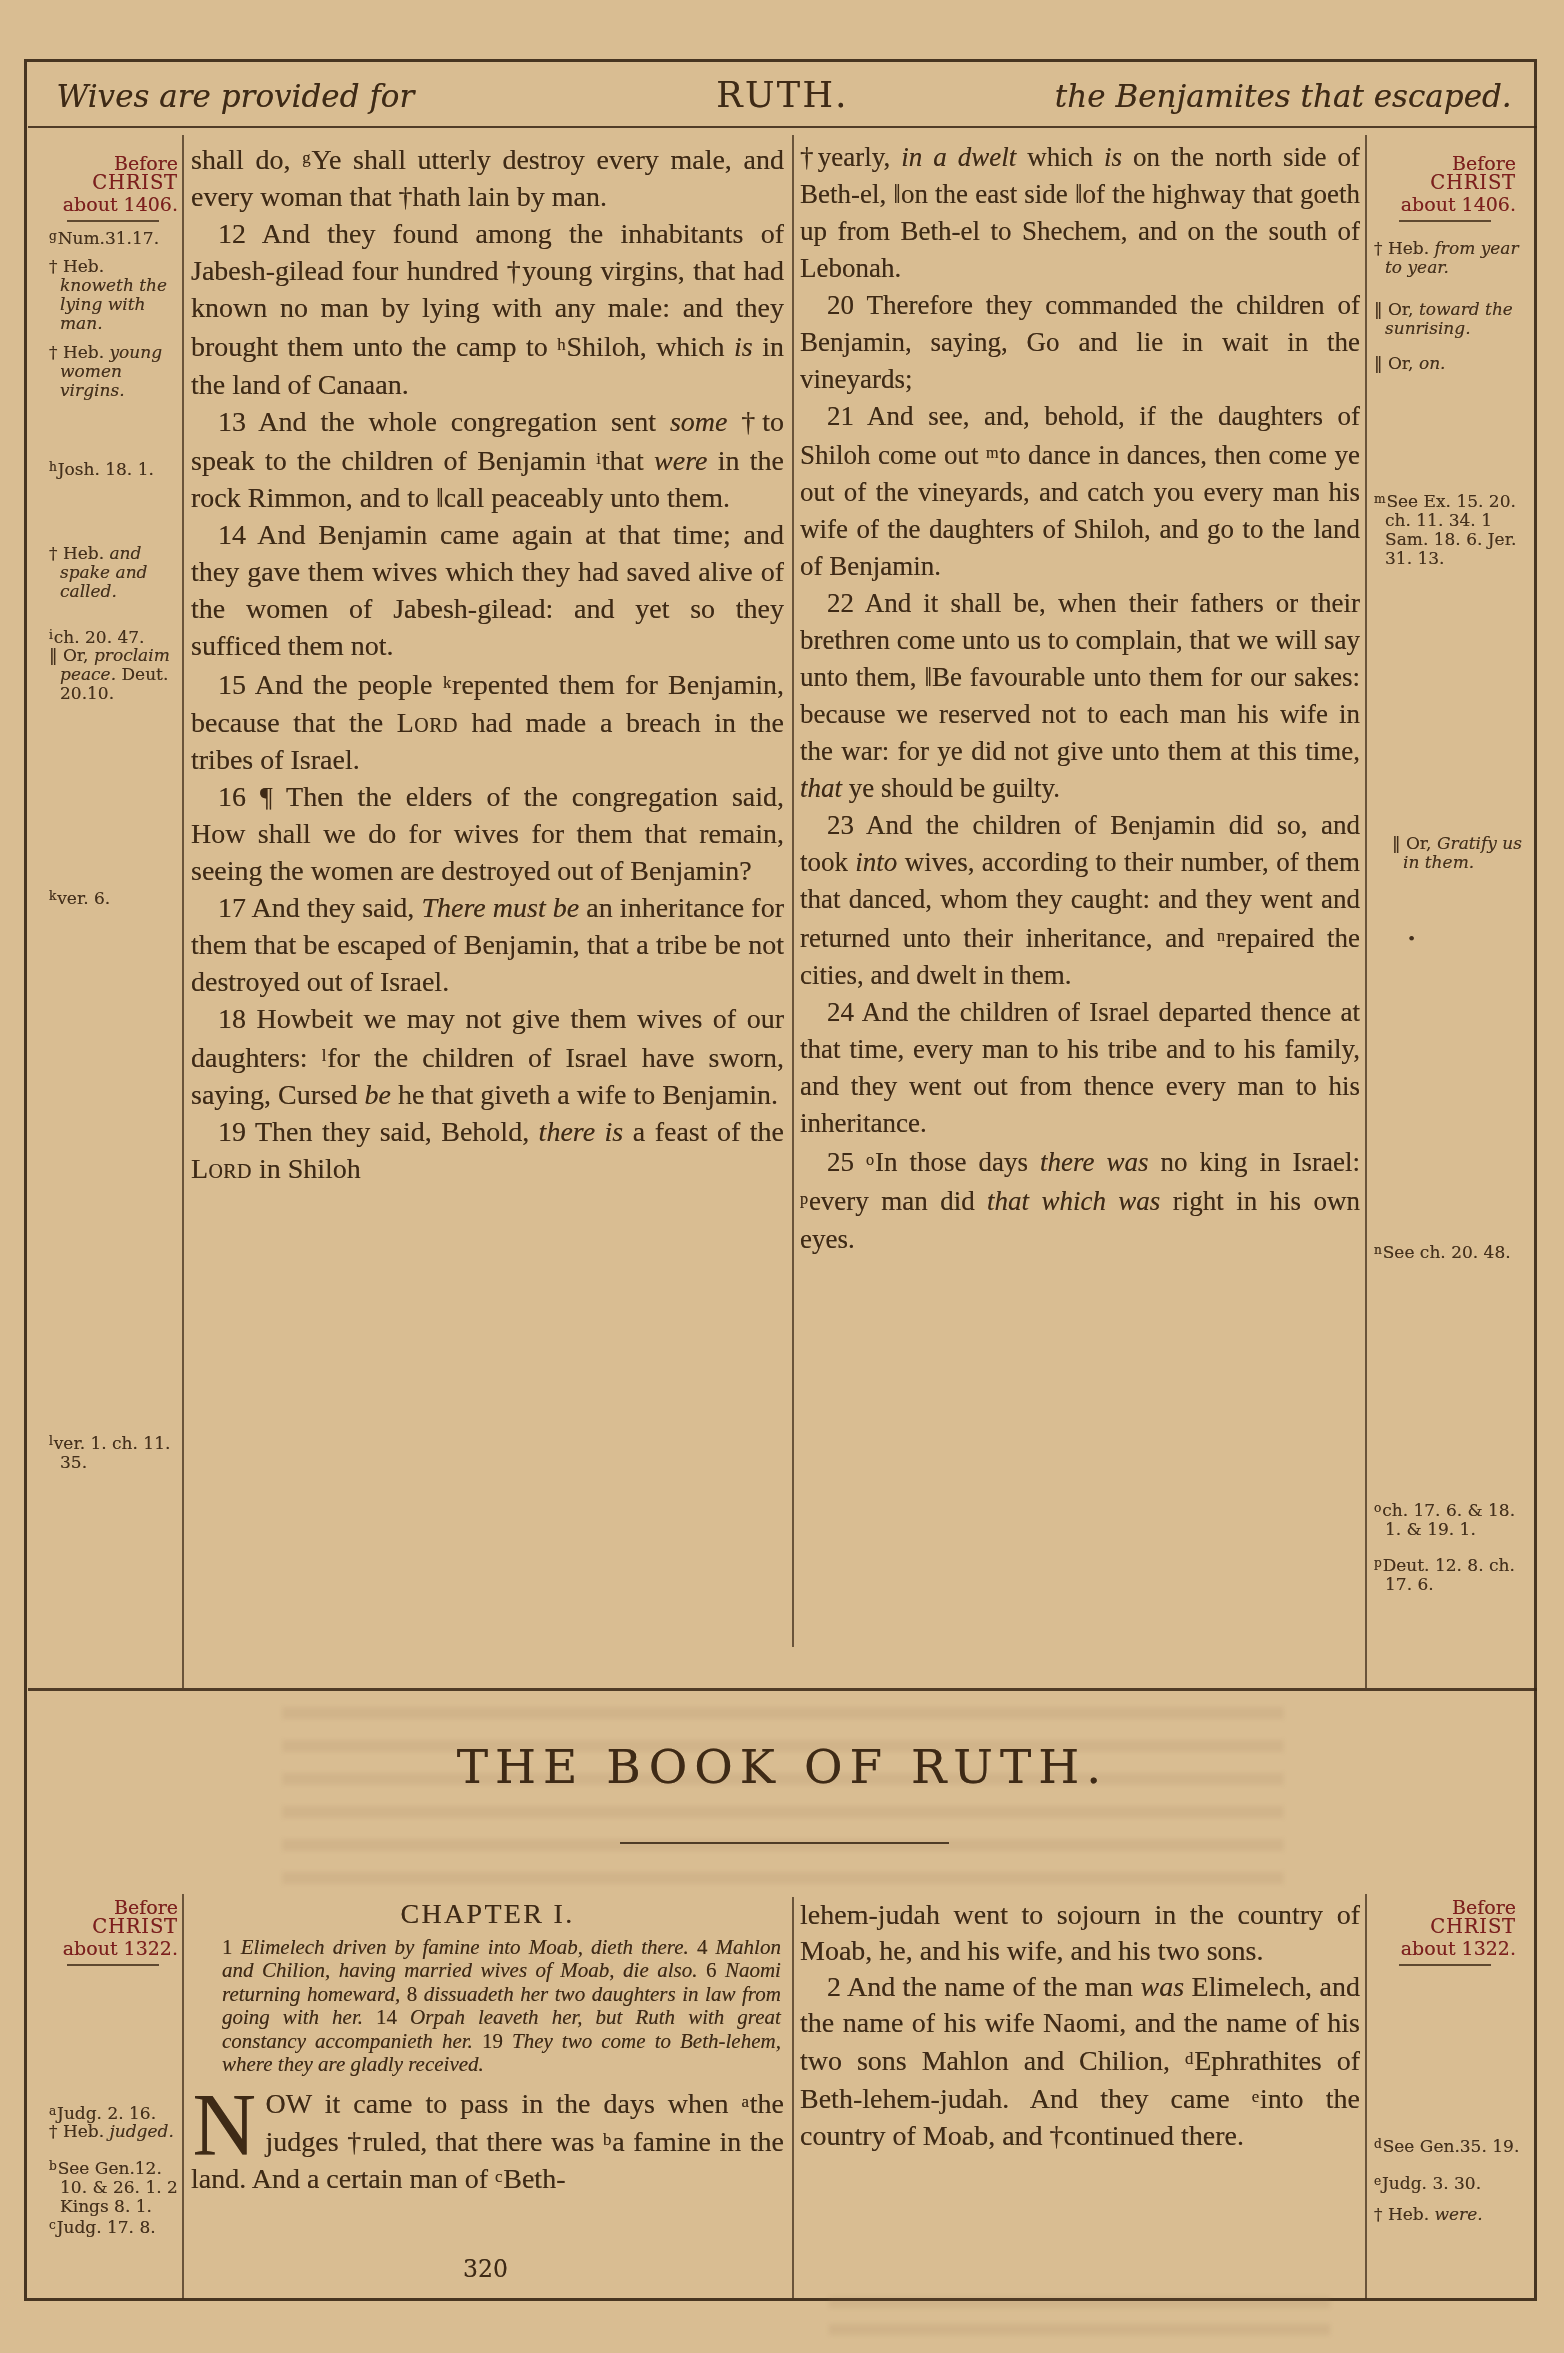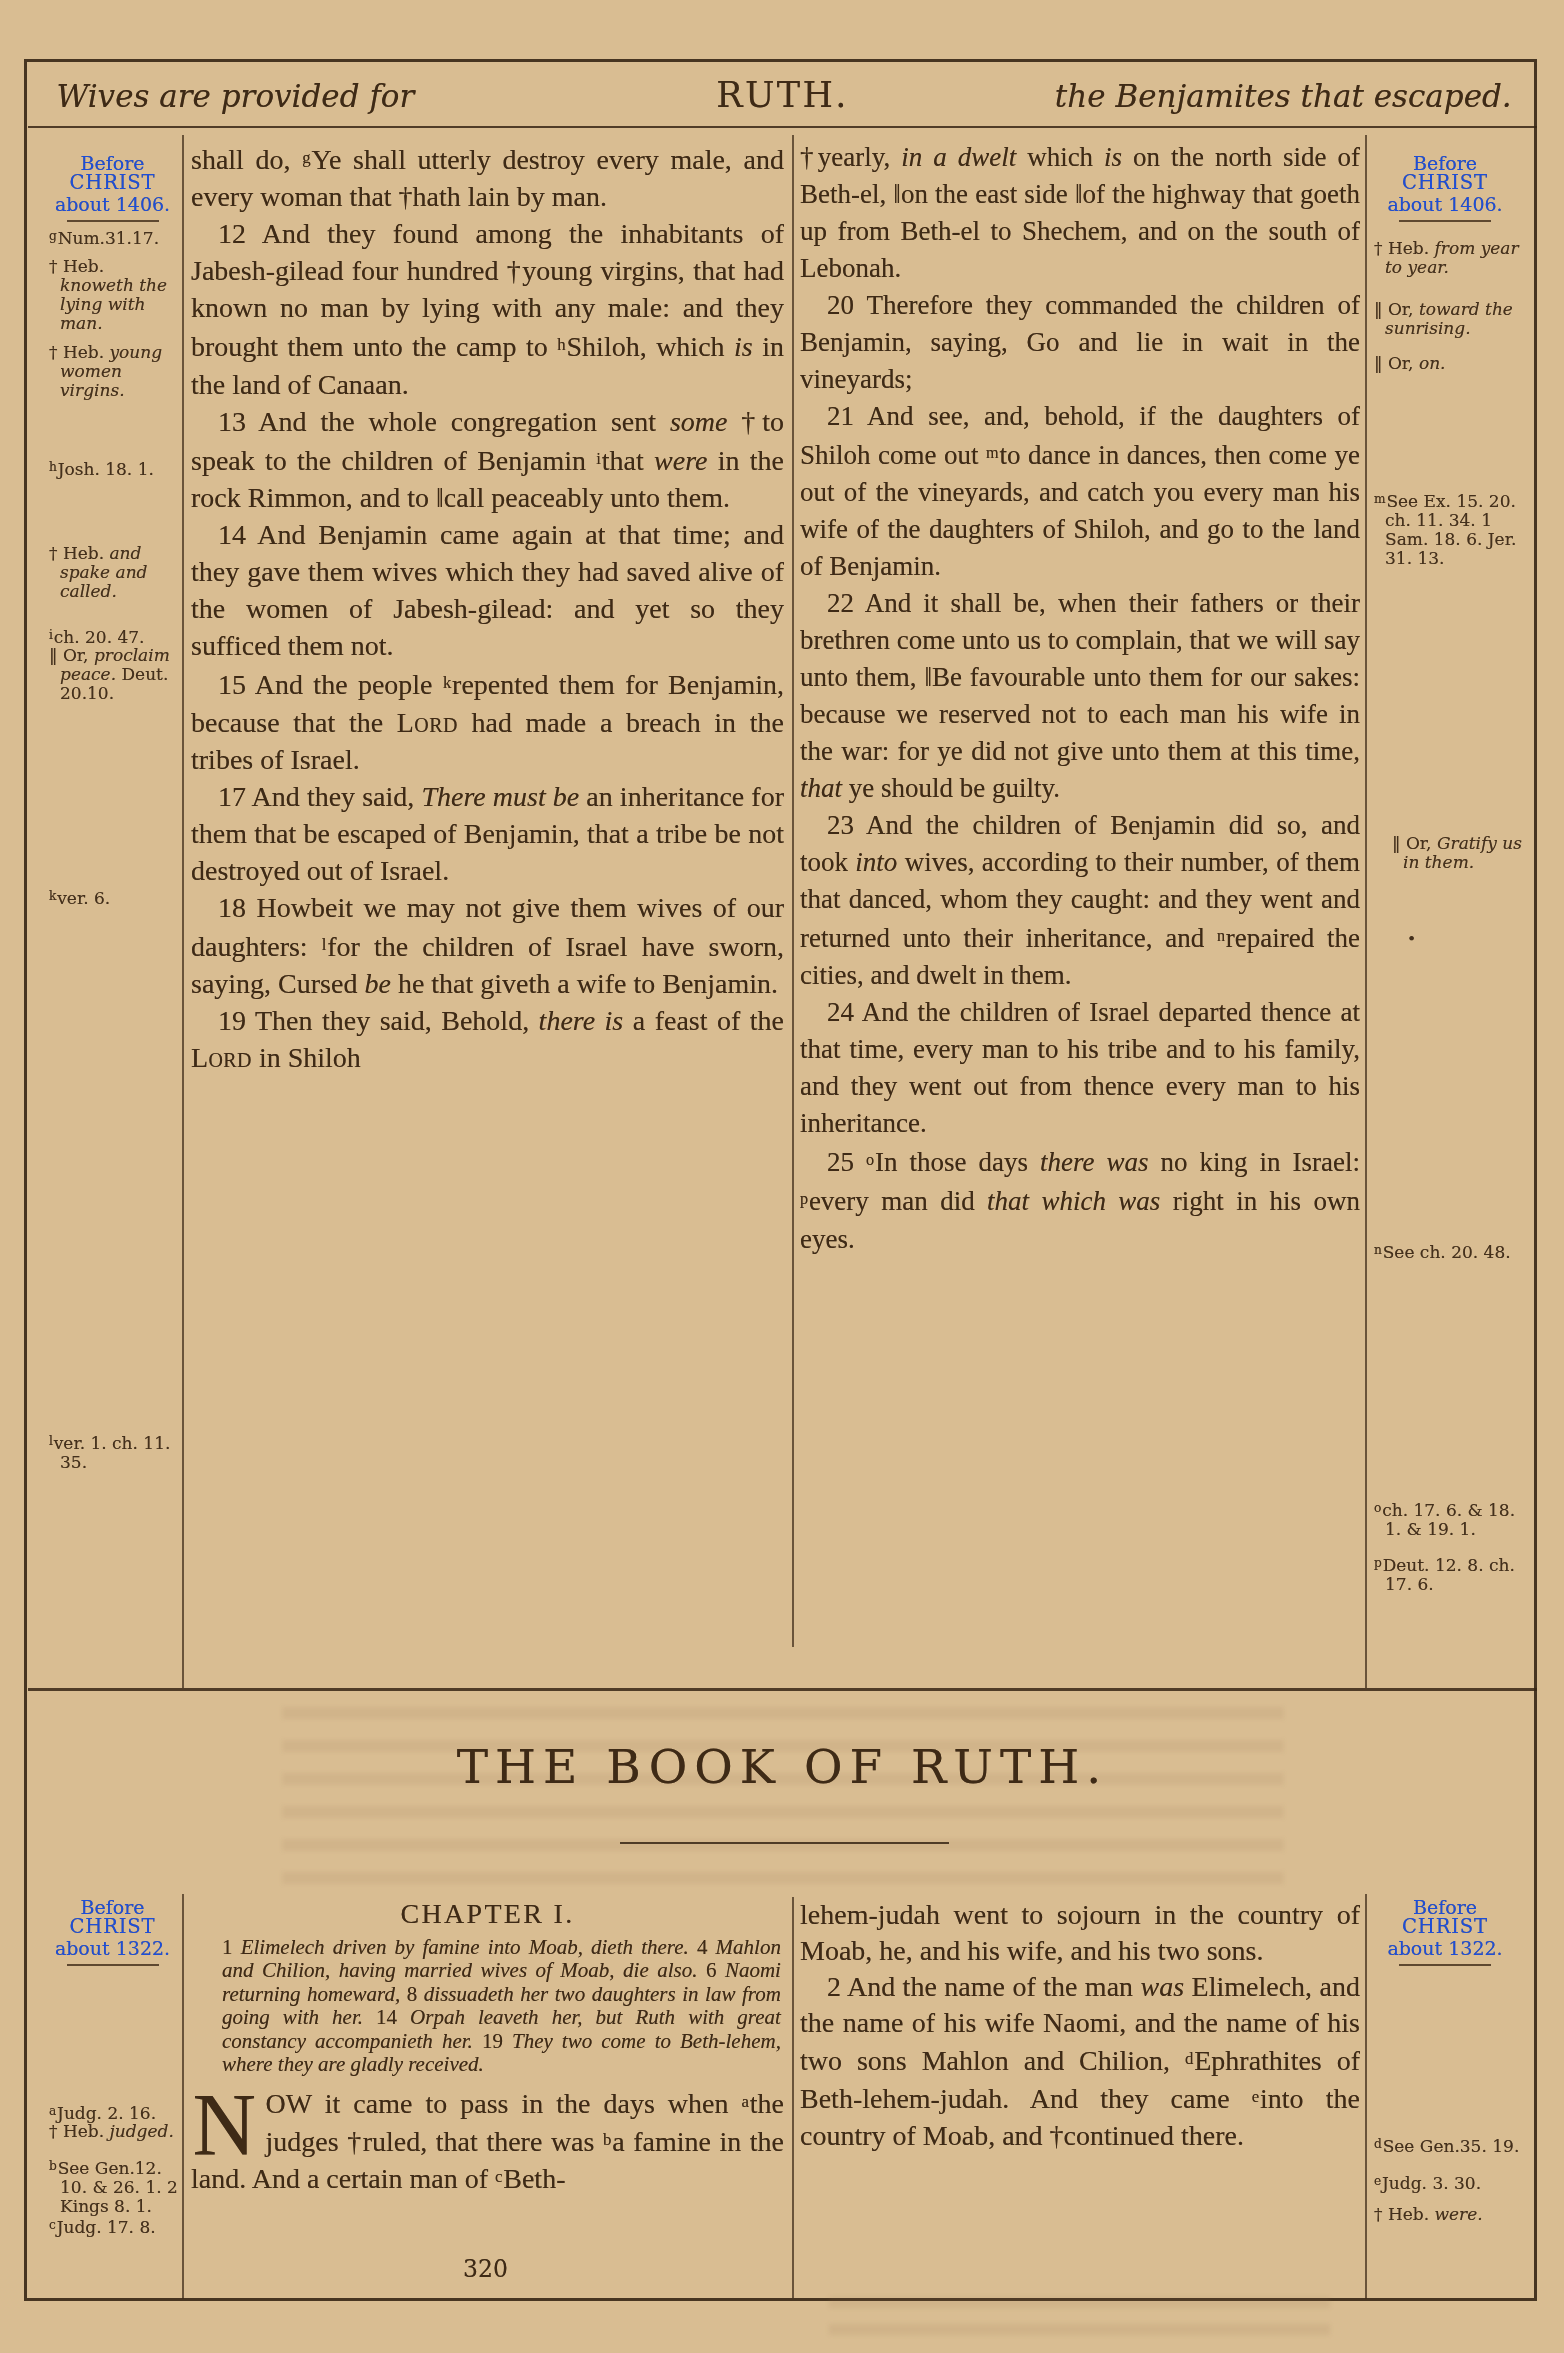--- a/index.html
+++ b/index.html
@@ -38,21 +38,21 @@
   
   .chapter{margin:0 0 4.7px 0;font-size:28px;font-weight:normal;text-align:center;letter-spacing:2.3px;line-height:34px;}
   .summary{font-style:italic;font-size:21px;line-height:23.5px;margin:0 3.1px 7.8px 31px;text-align:justify;}
   .drop{float:left;font-size:88px;line-height:66px;padding:7.8px 9.4px 0 1.6px;}
   .col-rl{line-height:35px;}
   
   .margin-col{position:absolute;top:0;height:2354px;font-size:17px;line-height:19px;color:#44301c;}
   .note{position:absolute;left:0;width:100%;padding-left:11px;text-indent:-11px;box-sizing:border-box;text-shadow:0 0 0.4px rgba(62,40,20,.5);}
   .note .ref{font-size:.72em;vertical-align:.32em;}
   .note.dot{font-size:15.6px;padding-left:44px;}
-  .bc{position:absolute;text-align:center;font-size:19px;line-height:20.3px;color:#1d4ed8;text-shadow:0 0 0.4px rgba(62,40,20,.5);}
+  .bc{position:absolute;text-align:right;font-size:19px;line-height:20.3px;color:#7f1d1d;text-shadow:0 0 0.4px rgba(62,40,20,.5);}
   .bc .caps{font-size:19.6px;letter-spacing:0.8px;}
   .bc-rule{margin:6.3px auto 0 auto;width:92px;height:1.6px;background:rgba(62,43,24,.8);}
   
   .book-title{position:absolute;left:0;width:1565px;text-align:center;top:1739px;font-size:47px;letter-spacing:7px;font-weight:normal;margin:0;}
   .title-rule{left:620px;top:1842px;width:329px;height:2.3px;}
   .head-rule{left:28px;top:126px;width:1509px;height:2.3px;}
   .section-rule{left:28px;top:1688px;width:1509px;height:3.1px;}
   .page-number{position:absolute;left:423px;top:2255px;width:125px;text-align:center;font-size:23.5px;}
   .ghost{position:absolute;left:282px;top:1707px;width:1002px;height:178px;
      background:repeating-linear-gradient(180deg,rgba(150,112,75,.10) 0 12.5px,rgba(150,112,75,0) 12.5px 33px);
@@ -141,20 +141,21 @@
       <div class="note" style="top: 2172px;"><span class="ref">e</span>Judg. 3. 30.</div>
       <div class="note" style="top: 2205px;">† Heb. <em>were.</em></div>
     </div>
 
   <div class="col" style="left:191px;top:139px;width:593px;height:1545px;">
       <p>shall do, <span class="ref">g</span>Ye shall utterly destroy every male, and every woman that †hath lain by man.</p>
       <p class="ind">12 And they found among the inhabitants of Jabesh-gilead four hundred †young virgins, that had known no man by lying with any male: and they brought them unto the camp to <span class="ref">h</span>Shiloh, which <em>is</em> in the land of Canaan.</p>
       <p class="ind">13 And the whole congregation sent <em>some</em> †to speak to the children of Benjamin <span class="ref">i</span>that <em>were</em> in the rock Rimmon, and to ‖call peaceably unto them.</p>
       <p class="ind">14 And Benjamin came again at that time; and they gave them wives which they had saved alive of the women of Jabesh-gilead: and yet so they sufficed them not.</p>
       <p class="ind">15 And the people <span class="ref">k</span>repented them for Benjamin, because that the <span class="sc">Lord</span> had made a breach in the tribes of Israel.</p>
+      <p class="ind">16 ¶ Then the elders of the congregation said, How shall we do for wives for them that remain, seeing the women are destroyed out of Benjamin?</p>
       <p class="ind">17 And they said, <em>There must be</em> an inheritance for them that be escaped of Benjamin, that a tribe be not destroyed out of Israel.</p>
       <p class="ind">18 Howbeit we may not give them wives of our daughters: <span class="ref">l</span>for the children of Israel have sworn, saying, Cursed <em>be</em> he that giveth a wife to Benjamin.</p>
       <p class="ind">19 Then they said, Behold, <em>there is</em> a feast of the <span class="sc">Lord</span> in Shiloh</p>
     </div>
   <div class="col col-jr" style="left:800px;top:139px;width:560px;height:1545px;">
       <p>†yearly, <em>in a dwelt</em> which <em>is</em> on the north side of Beth-el, ‖on the east side ‖of the highway that goeth up from Beth-el to Shechem, and on the south of Lebonah.</p>
       <p class="ind">20 Therefore they commanded the children of Benjamin, saying, Go and lie in wait in the vineyards;</p>
       <p class="ind">21 And see, and, behold, if the daughters of Shiloh come out <span class="ref">m</span>to dance in dances, then come ye out of the vineyards, and catch you every man his wife of the daughters of Shiloh, and go to the land of Benjamin.</p>
       <p class="ind">22 And it shall be, when their fathers or their brethren come unto us to complain, that we will say unto them, ‖Be favourable unto them for our sakes: because we reserved not to each man his wife in the war: for ye did not give unto them at this time, <em>that</em> ye should be guilty.</p>
       <p class="ind">23 And the children of Benjamin did so, and took <em>into</em> wives, according to their number, of them that danced, whom they caught: and they went and returned unto their inheritance, and <span class="ref">n</span>repaired the cities, and dwelt in them.</p>

